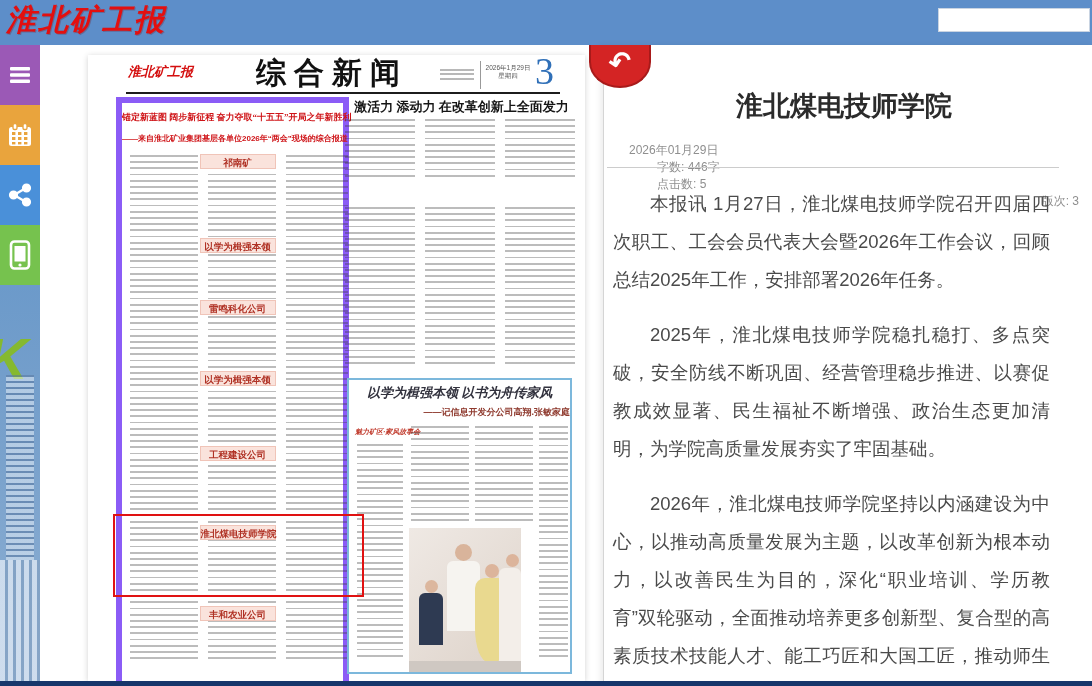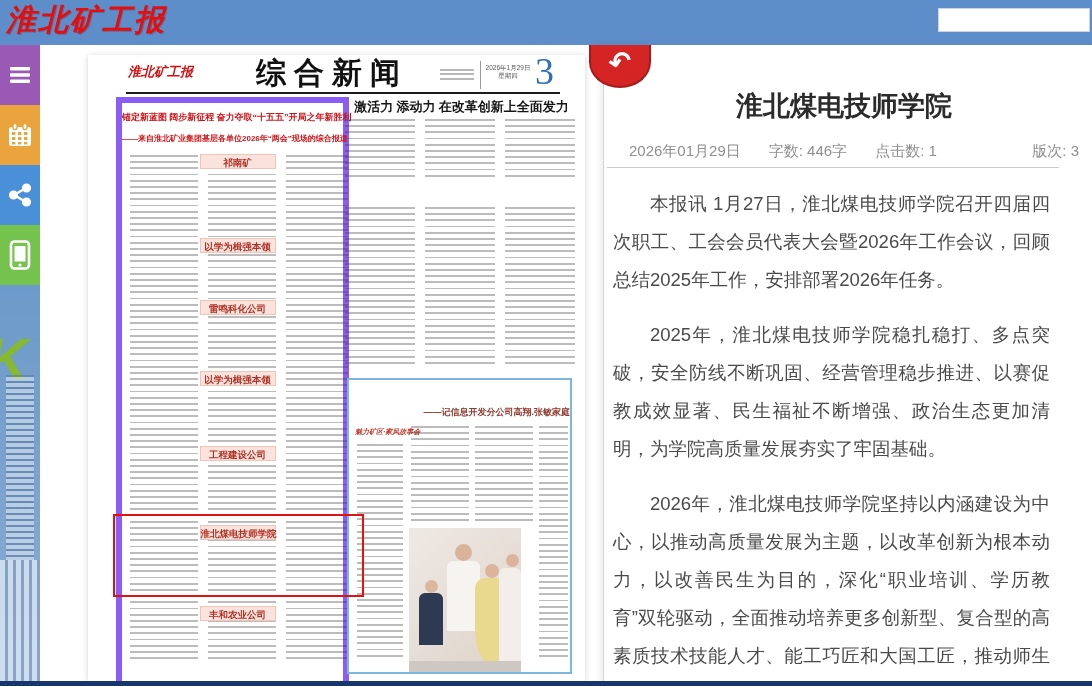--- a/index.html
+++ b/index.html
@@ -70,21 +70,21 @@
 
   
   .panel{position:absolute;left:603px;top:45px;width:489px;height:641px;background:#fff;
          border-left:1px solid #d5d5d5;box-shadow:-3px 0 6px rgba(0,0,0,.07);z-index:10;overflow:hidden;}
   .backbtn{position:absolute;left:589px;top:45px;width:62px;height:43px;background:#d42424;
            border:2px solid #a81a1a;border-top:none;border-radius:0 0 62px 62px / 0 0 52px 52px;
            z-index:30;cursor:pointer;display:flex;align-items:flex-start;justify-content:center;box-sizing:border-box;}
   .backbtn span{color:#fff;font-size:27px;font-weight:700;line-height:34px;transform:rotate(-12deg);}
   .a-title{position:absolute;left:20px;top:43px;width:440px;text-align:center;font-size:27px;
            font-weight:600;color:#2b2b2b;white-space:nowrap;}
-  .a-meta{position:absolute;left:25px;top:97px;width:450px;display:flex;font-size:15px;color:#8f8f8f;}
+  .a-meta{position:absolute;left:25px;top:97px;width:450px;display:flex;font-size:12px;color:#8f8f8f;flex-direction:column;}
   .a-meta .m2{margin-left:28px;} .a-meta .m4{margin-left:auto;}
   .a-div{position:absolute;left:3px;top:122px;width:452px;height:1px;background:#ccc;}
   .a-body{position:absolute;left:9px;top:140px;width:437px;font-size:18.5px;line-height:38px;
           color:#4a4a4a;text-align:justify;}
   .a-body p{margin:0 0 17px 0;text-indent:2em;}
 </style>
 </head>
 <body>
 
 <div class="screen">
@@ -189,20 +189,21 @@
     <div class="rc-h" style="top:43px;">激活力 添动力 在改革创新上全面发力</div>
     <div class="col tx" style="left:257px;top:64px;width:70px;height:58px;"></div>
     <div class="col tx" style="left:337px;top:64px;width:70px;height:58px;"></div>
     <div class="col tx" style="left:417px;top:64px;width:70px;height:58px;"></div>
 
     <div class="col tx" style="left:257px;top:152px;width:70px;height:160px;"></div>
     <div class="col tx" style="left:337px;top:152px;width:70px;height:160px;"></div>
     <div class="col tx" style="left:417px;top:152px;width:70px;height:160px;"></div>
 
     <div class="bluebox">
+      <div class="fh1">以学为楫强本领 以书为舟传家风</div>
       <div class="fh2">——记信息开发分公司高翔.张敏家庭</div>
       <div class="badge">魅力矿区·家风故事会</div>
       <div class="col tx" style="left:8px;top:64px;width:46px;height:214px;"></div>
       <div class="col tx" style="left:62px;top:46px;width:58px;height:96px;"></div>
       <div class="col tx" style="left:126px;top:46px;width:58px;height:96px;"></div>
       <div class="col tx" style="left:190px;top:46px;width:29px;height:236px;"></div>
       <div class="photo">
         <div class="ph" style="left:46px;top:16px;width:17px;height:17px;background:#d9b49b;"></div>
         <div class="pb" style="left:38px;top:33px;width:33px;height:70px;background:#f6f4f0;"></div>
         <div class="ph" style="left:16px;top:52px;width:13px;height:13px;background:#dcb79e;"></div>
@@ -214,21 +215,21 @@
         <div style="position:absolute;left:0;bottom:0;width:100%;height:11px;background:#cfc8c2;"></div>
       </div>
     </div>
   </div>
 
   <div class="panel">
     <div class="a-title">淮北煤电技师学院</div>
     <div class="a-meta">
       <span class="m1">2026年01月29日</span>
       <span class="m2">字数: 446字</span>
-      <span class="m2">点击数: 1</span>
+      <span class="m2">点击数: 5</span>
       <span class="m4">版次: 3</span>
     </div>
     <div class="a-div"></div>
     <div class="a-body">
       <p>本报讯 1月27日，淮北煤电技师学院召开四届四次职工、工会会员代表大会暨2026年工作会议，回顾总结2025年工作，安排部署2026年任务。</p>
       <p>2025年，淮北煤电技师学院稳扎稳打、多点突破，安全防线不断巩固、经营管理稳步推进、以赛促教成效显著、民生福祉不断增强、政治生态更加清明，为学院高质量发展夯实了牢固基础。</p>
       <p>2026年，淮北煤电技师学院坚持以内涵建设为中心，以推动高质量发展为主题，以改革创新为根本动力，以改善民生为目的，深化“职业培训、学历教育”双轮驱动，全面推动培养更多创新型、复合型的高素质技术技能人才、能工巧匠和大国工匠，推动师生幸福感、满意度逐步提升，确保校园稳定和良好发展；并确定了2026年的主要预期目标，包括营收、安全、各级各类培训、中高职成教招生及就业、技能竞赛等方面。为实现既定的目标任务，立足基础，筑牢发展根基，增强高质量发展推动力；立足当前，抓实中心工作，提升高质量发展竞争力；立足变革，推进改革创新，提升高质量发展驱动力；立足民生，切实为民造</p>
     </div>
   </div>
 

